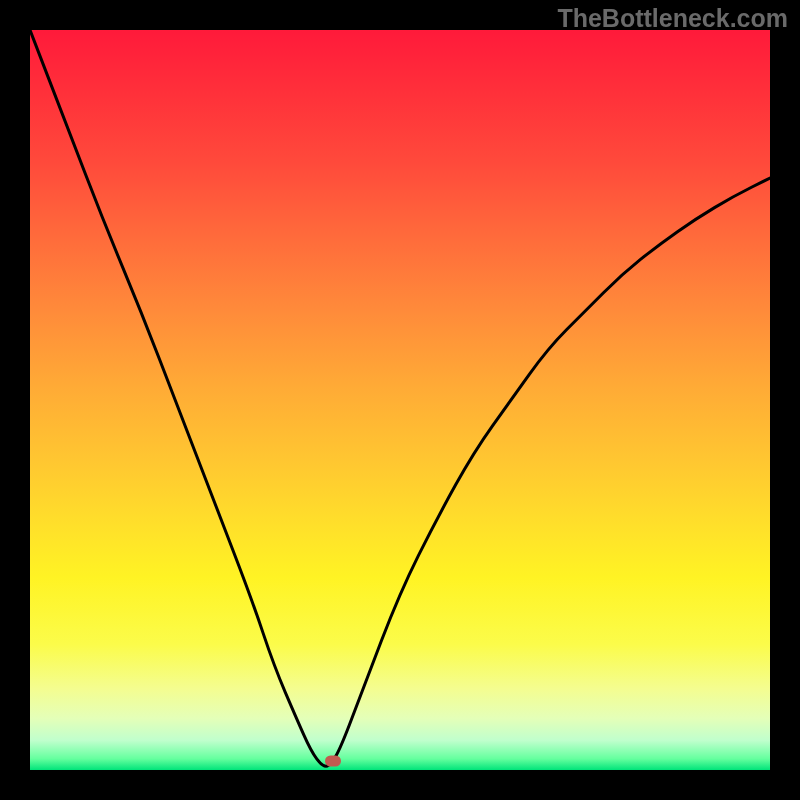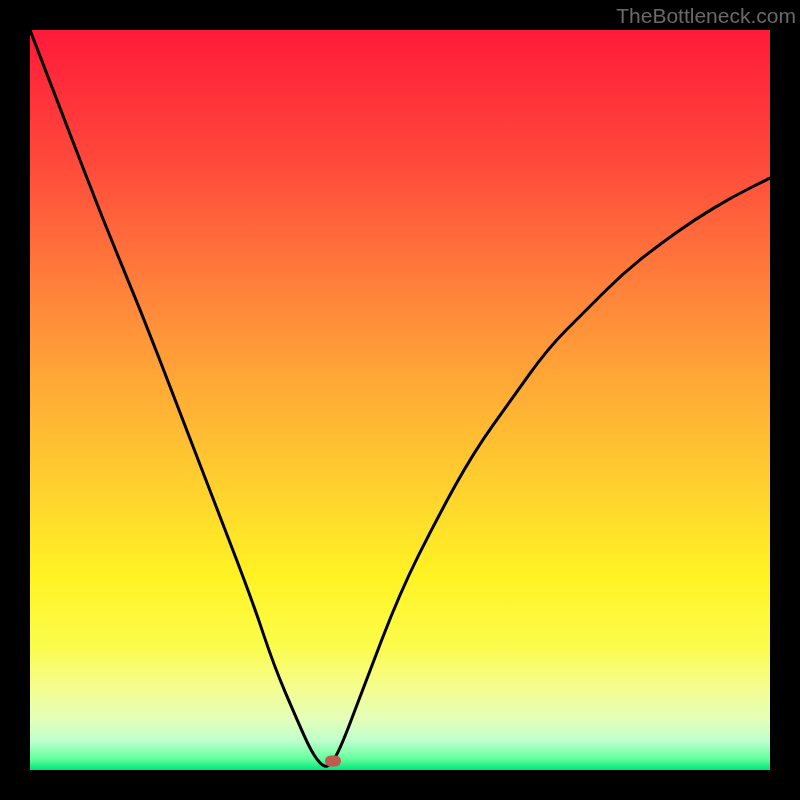--- a/index.html
+++ b/index.html
@@ -7,24 +7,25 @@
     padding: 0;
     width: 800px;
     height: 800px;
     background: #000;
     position: relative;
     font-family: Arial, sans-serif;
   }
   .watermark {
     position: absolute;
     top: 4px;
-    right: 4px;
+    right: 12px;
     color: #6a6a6a;
-    font-size: 21px;
+    font-size: 25px;
     z-index: 10;
+    font-weight: bold;
   }
   .plot-area {
     position: absolute;
     left: 30px;
     top: 30px;
     width: 740px;
     height: 740px;
     overflow: hidden;
   }
   .gradient {

